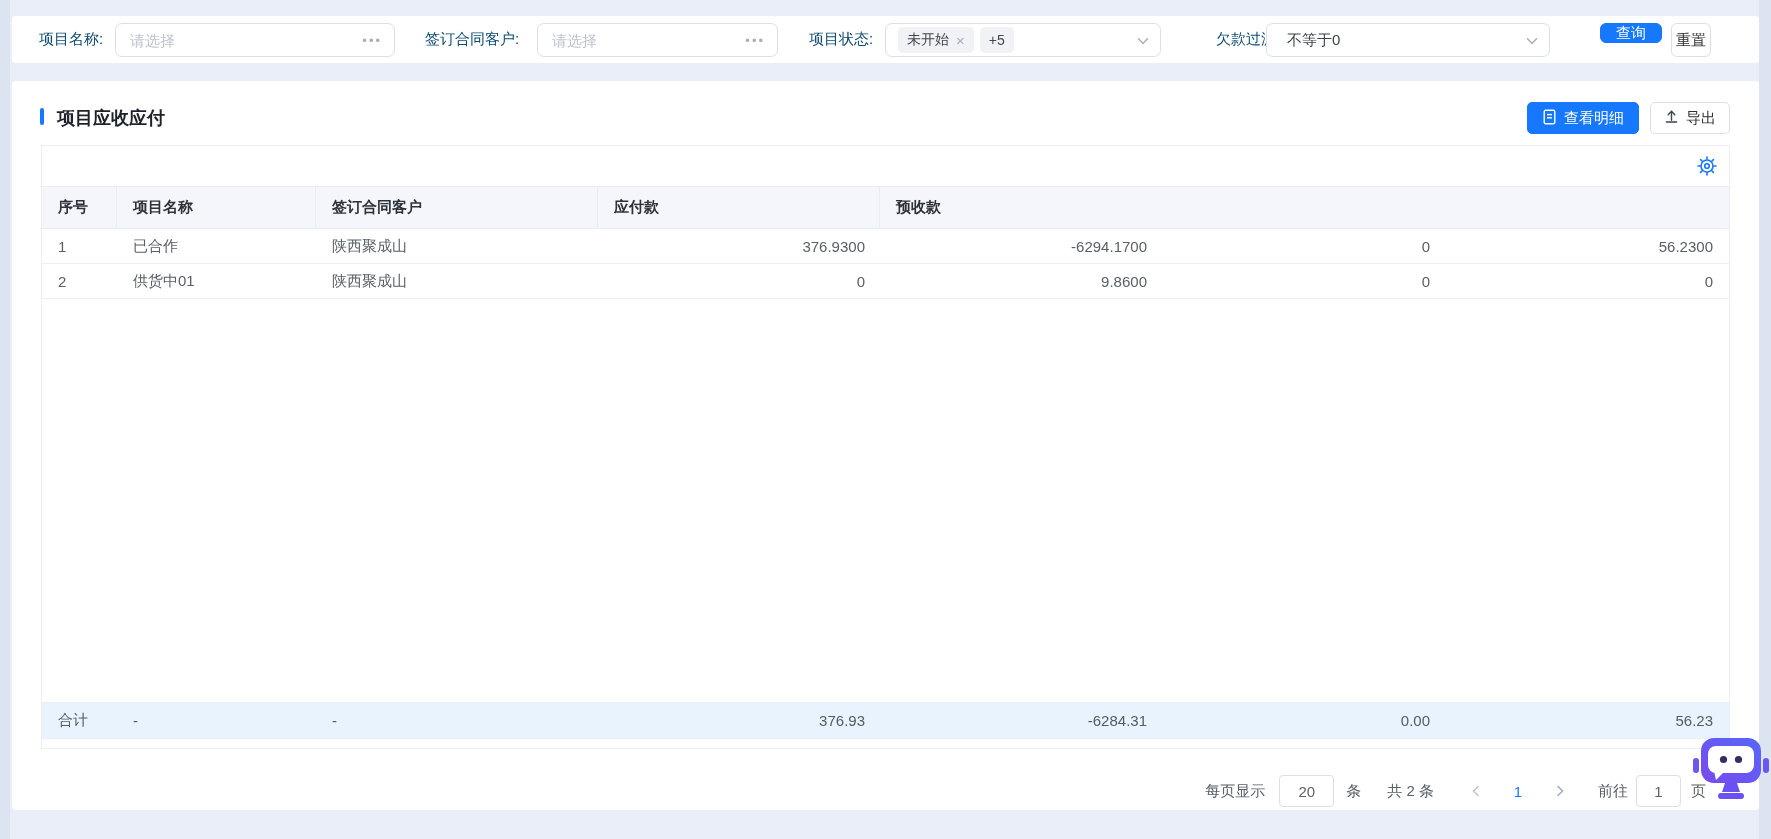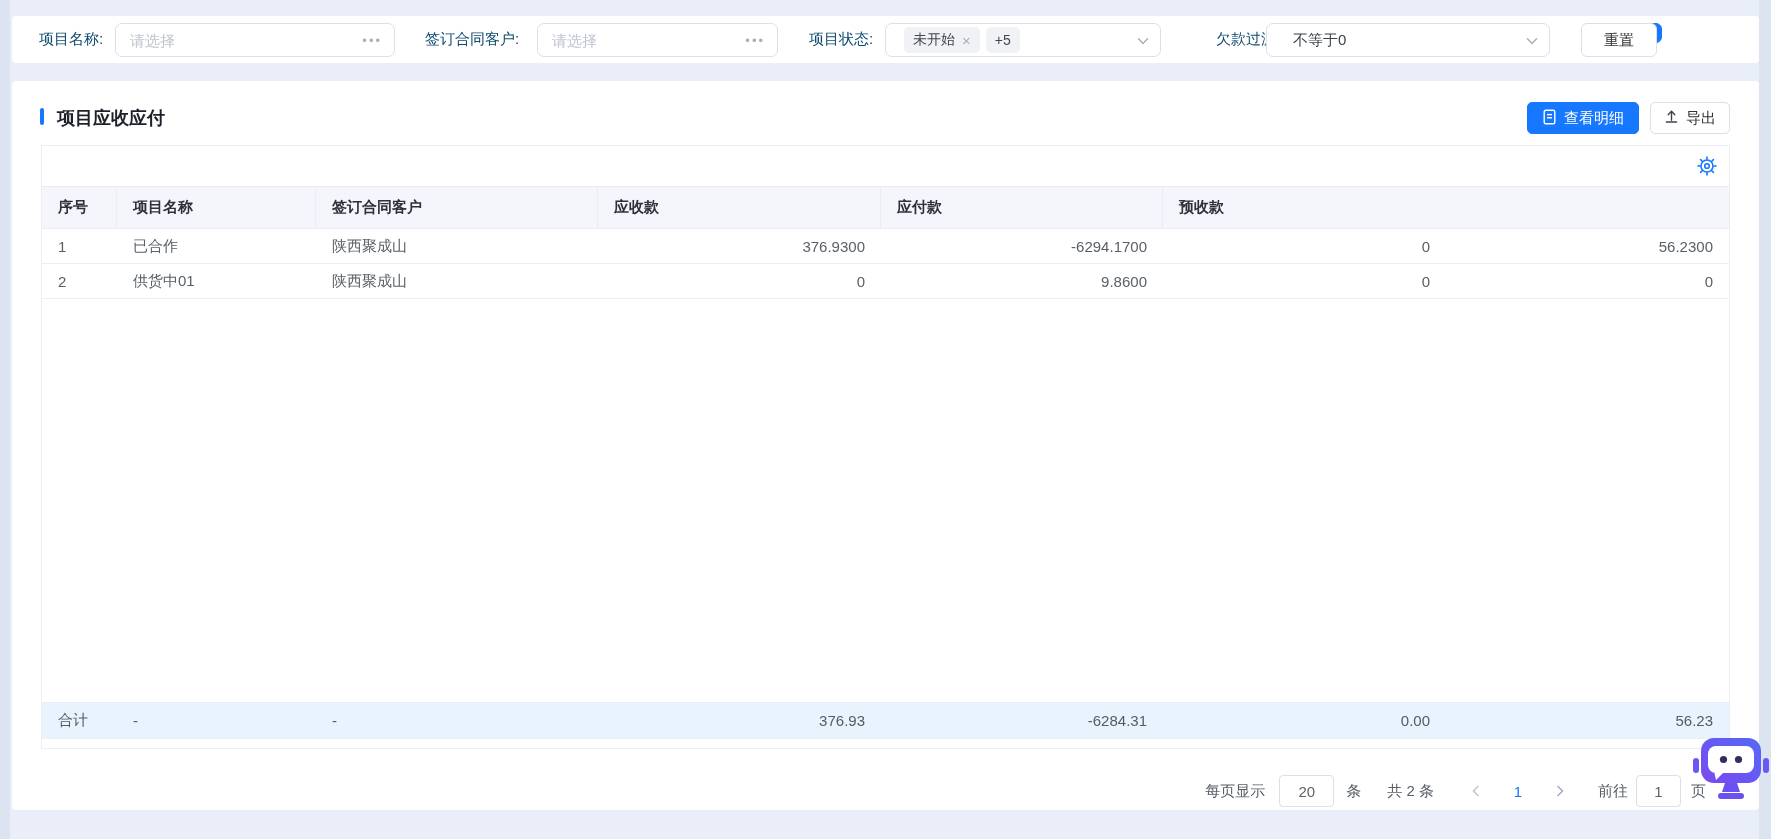--- a/index.html
+++ b/index.html
@@ -18,32 +18,32 @@
   .filter-card { position:absolute; left:12px; top:16px; width:1747px; height:47px;
                  background:#fff; border-radius:4px; }
   .f-label { position:absolute; top:0; height:47px; display:flex; align-items:center;
              font-size:15px; color:#0c4a6e; white-space:nowrap; }
   .f-box { position:absolute; top:7px; height:34px; border:1px solid #dcdfe6; border-radius:7px;
            background:#fff; display:flex; align-items:center; }
   .f-box input { border:none; outline:none; background:transparent; flex:1; min-width:0;
                  font:inherit; font-size:15px; color:#606266; padding:0 8px 0 14px; }
   .f-box input::placeholder { color:#bfc4cf; }
   .more-dots { font-size:13px; letter-spacing:2px; color:#a9aeb8; padding-right:12px; cursor:pointer; }
-  .sel { padding-left:18px; cursor:pointer; }
+  .sel { padding-left:12px; cursor:pointer; }
   .sel .chev { position:absolute; right:10px; top:10px; }
   .tag { display:flex; align-items:center; height:26px; background:#f0f2f5; border-radius:5px;
          padding:0 9px; font-size:14px; color:#42464d; margin-right:6px; white-space:nowrap; }
   .tag .tag-x { margin-left:7px; color:#a9afba; font-size:15px; line-height:1; cursor:pointer; }
   .sel-text { padding-left:8px; color:#3c424d; }
   .btn { display:flex; align-items:center; justify-content:center; border-radius:6px;
          font-size:15px; cursor:pointer; white-space:nowrap; }
   .btn-primary { background:#1677ff; color:#fff; border:1px solid #1677ff; }
   .btn-plain { background:#fff; color:#303133; border:1px solid #dcdfe6; }
   .f-search { position:absolute; left:1588px; top:7px; width:62px; height:20px; }
-  .f-reset  { position:absolute; left:1569px; top:7px; width:76px; height:34px; }
+  .f-reset  { position:absolute; left:1659px; top:7px; width:40px; height:34px; }
 
   
   .panel { position:absolute; left:12px; top:81px; width:1747px; height:729px;
            background:#fff; border-radius:4px; }
   .panel-title-bar { position:absolute; left:28px; top:27px; width:4px; height:17px;
                      background:#1677ff; border-radius:2px; }
   .panel-title { position:absolute; left:45px; top:25px; font-size:18px; font-weight:bold; color:#1d2129; }
   .btn-detail { position:absolute; left:1515px; top:21px; width:112px; height:32px; gap:7px; border-radius:5px; }
   .btn-export { position:absolute; left:1638px; top:21px; width:80px; height:32px; gap:7px; border-radius:5px; }
 
@@ -174,21 +174,20 @@
           <line x1="3.6" y1="16.4" x2="5.2" y2="14.8"></line>
             <line x1="16.4" y1="16.4" x2="14.8" y2="14.8"></line>
         </svg>
       </span>
     </div>
 
     <div class="t-row t-header">
       <div class="cell c0">序号</div>
       <div class="cell c1">项目名称</div>
       <div class="cell c2">签订合同客户</div>
-      <div class="cell c3">应收款</div>
       <div class="cell c4">应付款</div>
       <div class="cell c5">预收款</div>
     </div>
 
     <div class="t-row t-body-row">
       <div class="cell c0">1</div>
       <div class="cell c1">已合作</div>
       <div class="cell c2">陕西聚成山</div>
       <div class="cell c3 num">376.9300</div>
       <div class="cell c4 num">-6294.1700</div>

